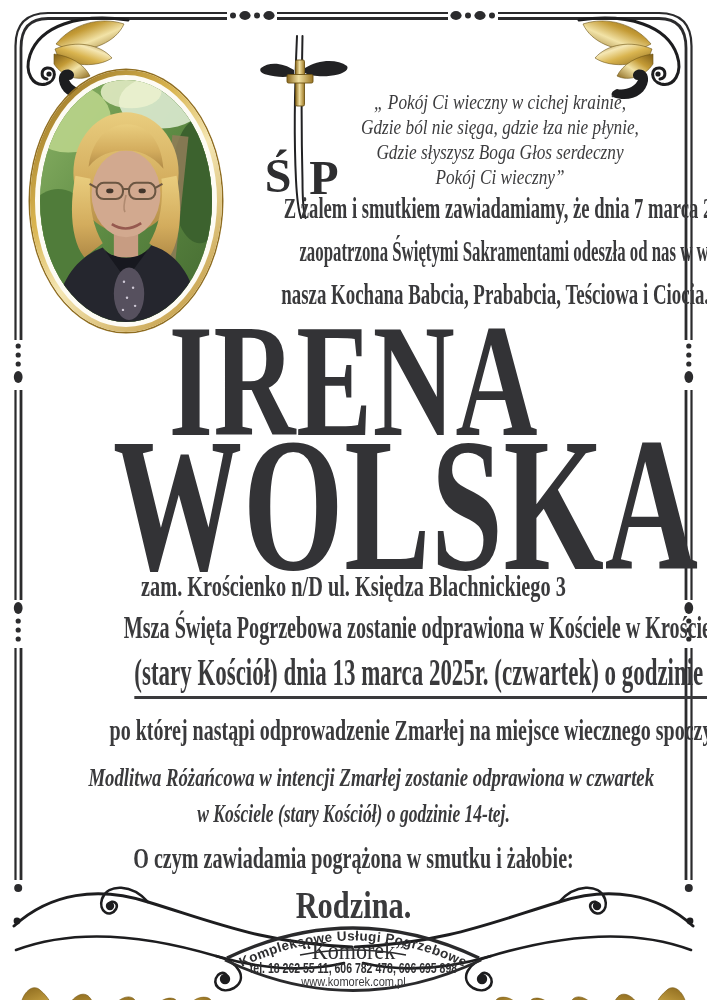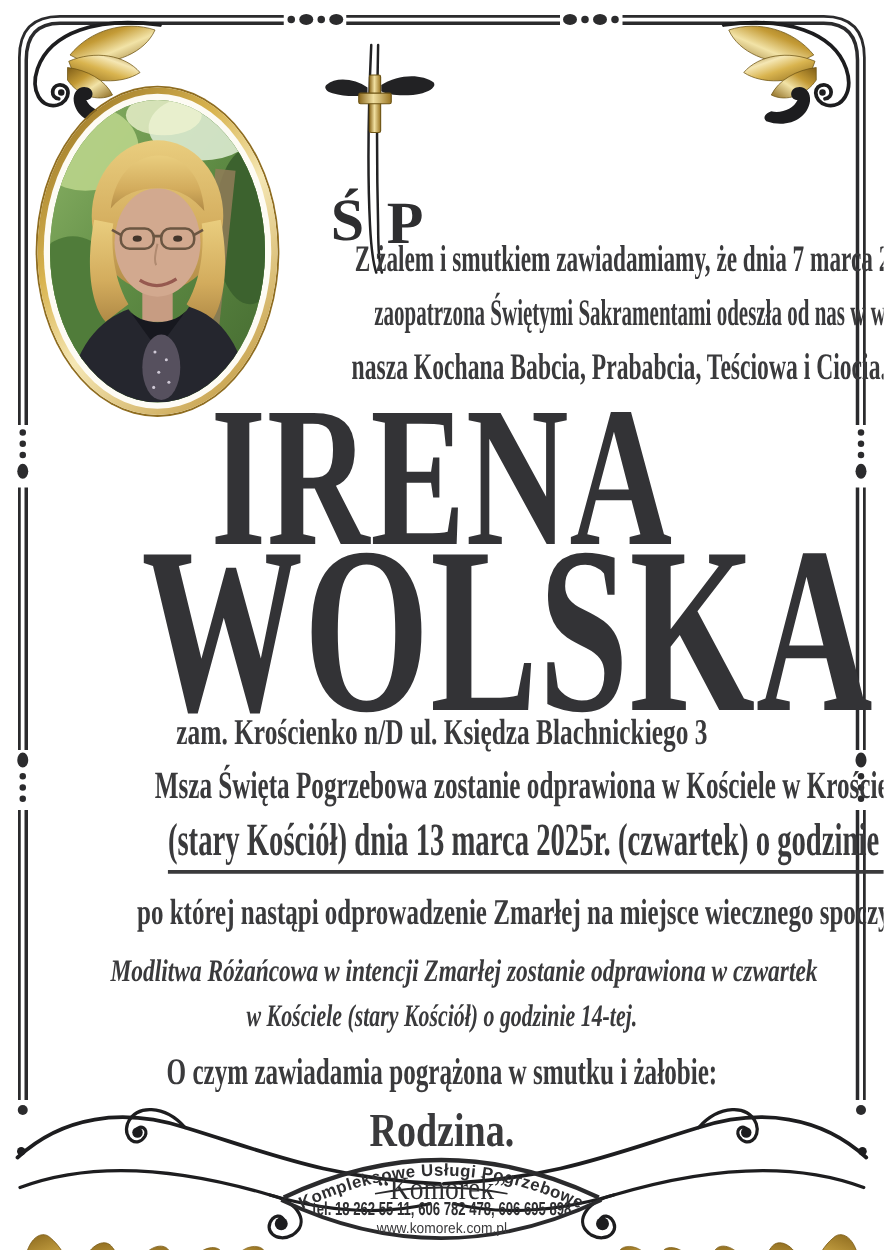--- a/index.html
+++ b/index.html
@@ -229,20 +229,26 @@
       <path d="M305,68 C318,59.5 337,58.5 347,66 C349,69 345,72.5 338,74.5 C326,77.5 311,76.5 305,73 Z" fill="#222224"></path>
       <g>
         <rect x="295.5" y="60" width="9" height="46" rx="1.5" fill="url(#goldV)" stroke="#6d5414" stroke-width="0.9"></rect>
         <rect x="287" y="74.5" width="26" height="8.5" rx="1.5" fill="url(#goldV)" stroke="#6d5414" stroke-width="0.9"></rect>
       </g>
       <text x="278" y="192" text-anchor="middle" font-family="Liberation Serif, serif" font-size="48" font-weight="bold" fill="#2e2e30">Ś</text>
       <text x="324" y="194" text-anchor="middle" font-family="Liberation Serif, serif" font-size="48" font-weight="bold" fill="#2e2e30">P</text>
     </svg>
   </div>
 
+  <div class="quote">
+    <div>„ Pokój Ci wieczny w cichej krainie,</div>
+    <div>Gdzie ból nie sięga, gdzie łza nie płynie,</div>
+    <div>Gdzie słyszysz Boga Głos serdeczny</div>
+    <div>Pokój Ci wieczny”</div>
+  </div>
 
   <div class="line b" style="top:191px;left:185px;width:520px;font-size:30px;--sx:0.62">Z żalem i smutkiem zawiadamiamy, że dnia 7 marca 2025r.</div>
   <div class="line b" style="top:234px;left:185px;width:520px;font-size:30px;--sx:0.56">zaopatrzona Świętymi Sakramentami odeszła od nas w wieku 76 lat</div>
   <div class="line b" style="top:277px;left:185px;width:520px;font-size:30px;--sx:0.63">nasza Kochana Babcia, Prababcia, Teściowa i Ciocia.</div>
 
   <div class="line b name" style="top:301px;font-size:160px;line-height:1;--sx:0.71">IRENA</div>
   <div class="line b name" style="top:410px;font-size:190px;line-height:1;--sx:0.68">WOLSKA</div>
 
   <div class="line b" style="top:570px;font-size:29px;--sx:0.70">zam. Krościenko n/D ul. Księdza Blachnickiego 3</div>
 

